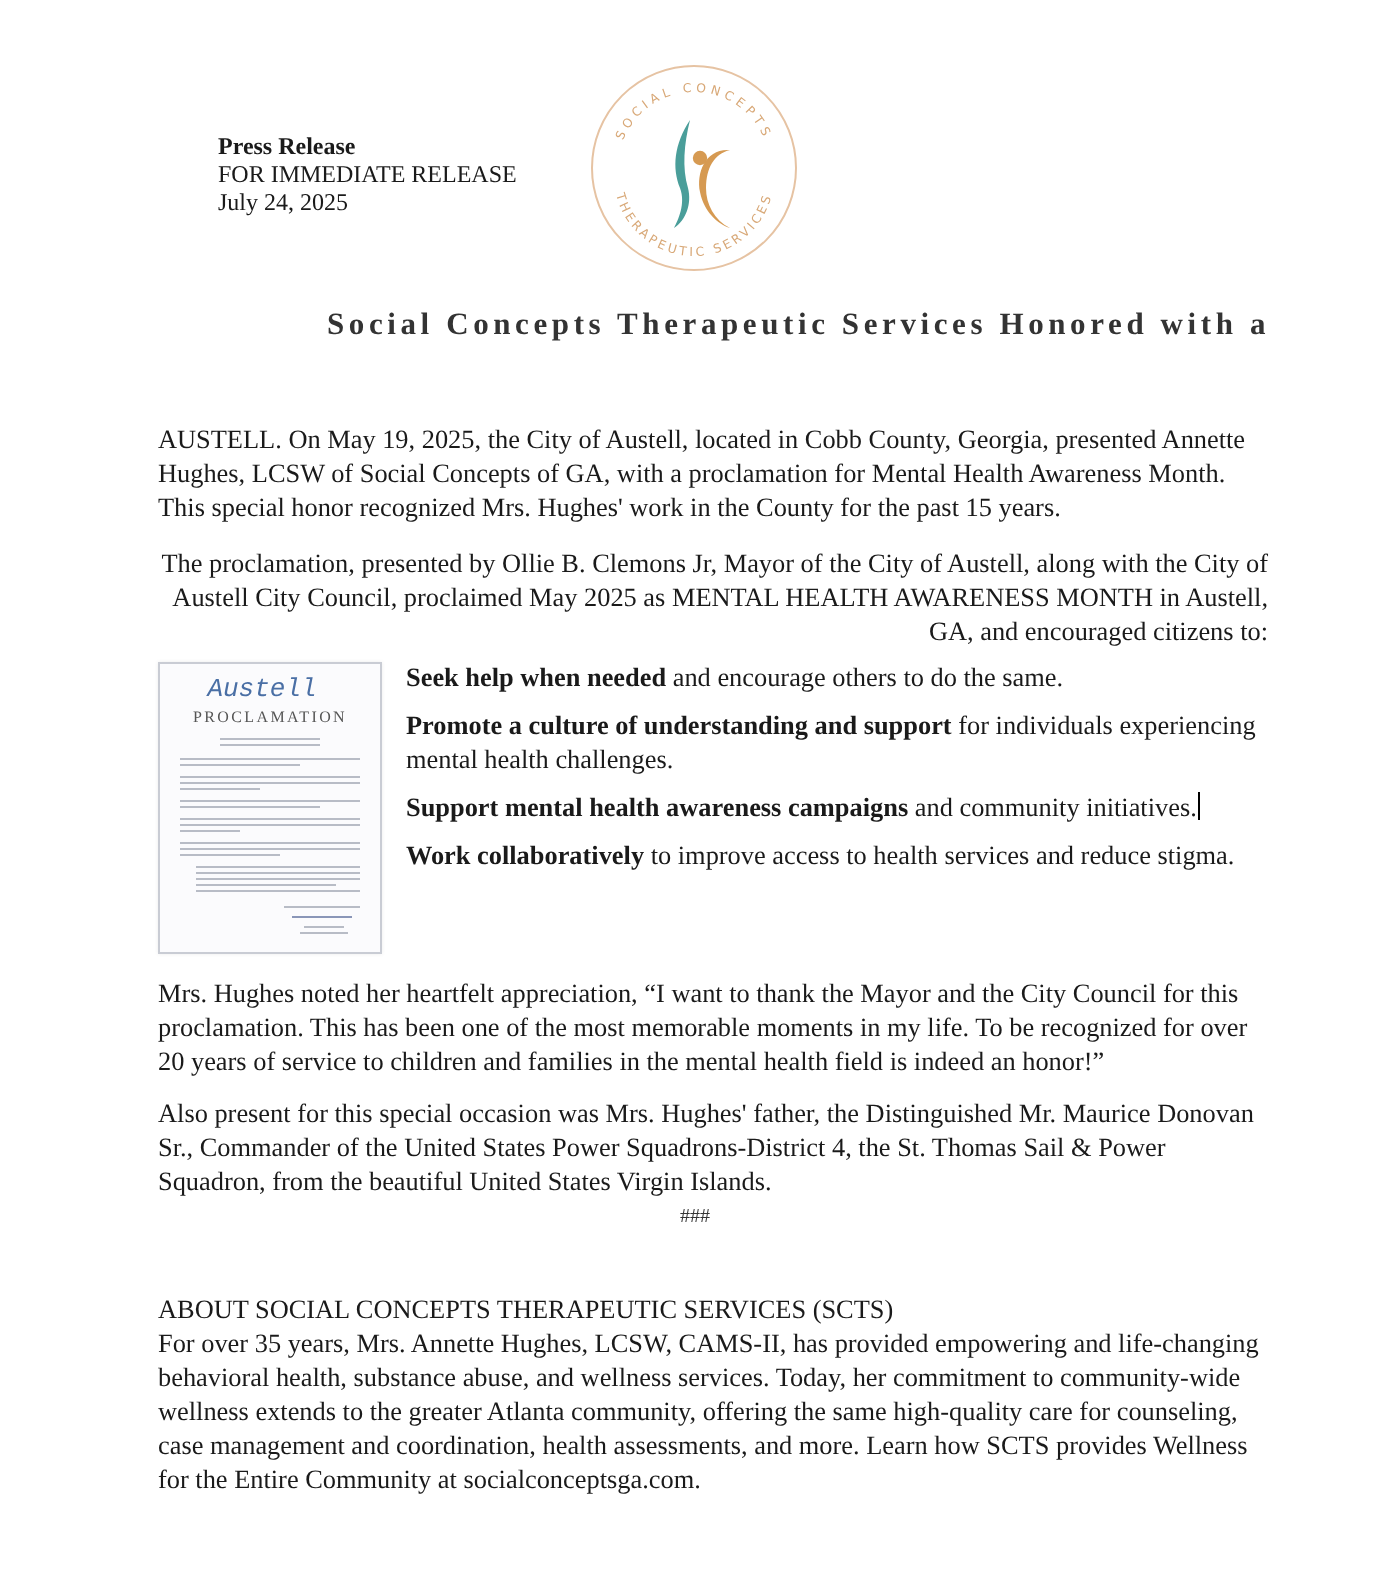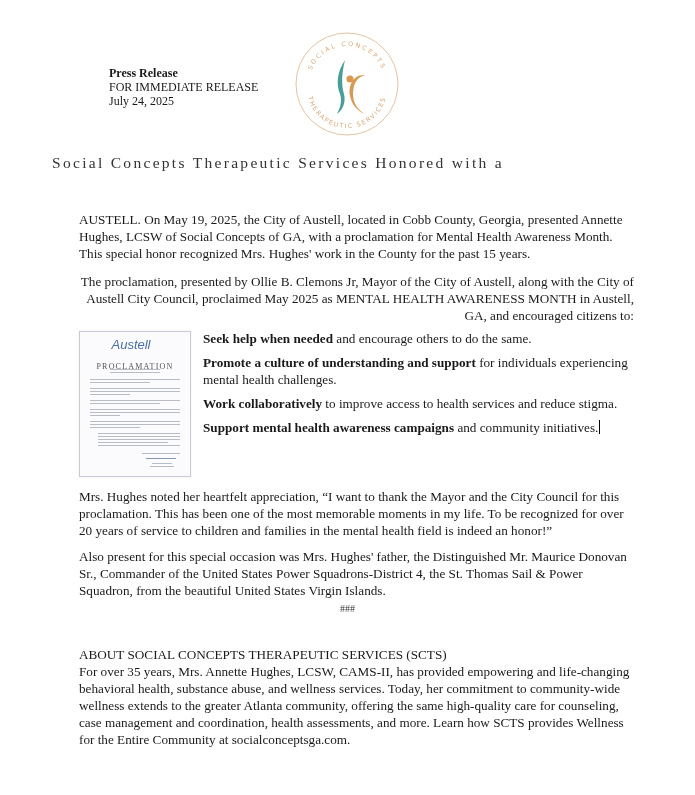--- a/index.html
+++ b/index.html
@@ -40,25 +40,25 @@
   .logo {
     position: absolute;
     left: 293px;
     top: 28px;
     width: 108px;
     height: 108px;
   }
   
   .title {
     position: absolute;
-    left: 52px;
+    left: 60px;
     width: 575px;
     top: 152px;
-    text-align: left;
-    font-weight: normal;
+    text-align: right;
+    font-weight: bold;
     font-size: 15.5px;
     line-height: 22px;
     letter-spacing: 2.3px;
     color: #333333;
   }
   
   .body-text {
     position: absolute;
     left: 79px;
     width: 555px;
@@ -98,31 +98,30 @@
     overflow: hidden;
   }
   .procl-logo {
     position: absolute;
     left: 0; right: 8px;
     top: 5px;
     text-align: center;
     font-style: italic;
     font-size: 13px;
     color: #4a6fa5;
-    font-family: Liberation Sans, sans-serif;
+    font-family: Liberation Mono, monospace;
   }
   .procl-title {
     position: absolute;
     left: 0; right: 0;
     top: 22px;
     text-align: center;
     font-size: 8px;
     letter-spacing: 1.2px;
     color: #555;
-    margin-top: 8px;
   }
   .procl-line {
     position: absolute;
     height: 1px;
     background: #b8bcc6;
   }
   .p3 { top: 488px; }
   .p4 { top: 548px; }
   .hash {
     position: absolute;
@@ -209,22 +208,22 @@
     <div class="procl-line" style="left:18px;width:82px;top:113px;"></div>
     <div class="procl-line" style="left:62px;width:38px;top:121px;"></div>
     <div class="procl-line" style="left:66px;width:30px;top:126px;background:#8a96b8;"></div>
     <div class="procl-line" style="left:72px;width:20px;top:131px;"></div>
     <div class="procl-line" style="left:70px;width:24px;top:134px;"></div>
   </div>
 
   <div class="bullets">
     <div class="bullet-item"><b>Seek help when needed</b><span> and encourage others to do the same.</span></div>
     <div class="bullet-item"><b>Promote a culture of understanding and support</b><span> for individuals experiencing mental health challenges.</span></div>
+    <div class="bullet-item"><b>Support mental health awareness campaigns</b><span> and community initiatives.</span><span class="cursor"></span></div>
     <div class="bullet-item"><b>Work collaboratively</b><span> to improve access to health services and reduce stigma.</span></div>
-    <div class="bullet-item"><b>Support mental health awareness campaigns</b><span> and community initiatives.</span><span class="cursor"></span></div>
   </div>
 
   <div class="body-text p3">Mrs. Hughes noted her heartfelt appreciation, “I want to thank the Mayor and the City Council for this proclamation. This has been one of the most memorable moments in my life. To be recognized for over 20 years of service to children and families in the mental health field is indeed an honor!”</div>
 
   <div class="body-text p4">Also present for this special occasion was Mrs. Hughes' father, the Distinguished Mr. Maurice Donovan Sr., Commander of the United States Power Squadrons-District 4, the St. Thomas Sail &amp; Power Squadron, from the beautiful United States Virgin Islands.</div>
 
   <div class="hash">###</div>
 
   <div class="about-head">ABOUT SOCIAL CONCEPTS THERAPEUTIC SERVICES (SCTS)</div>
   <div class="body-text p5">For over 35 years, Mrs. Annette Hughes, LCSW, CAMS-II, has provided empowering and life-changing behavioral health, substance abuse, and wellness services. Today, her commitment to community-wide wellness extends to the greater Atlanta community, offering the same high-quality care for counseling, case management and coordination, health assessments, and more. Learn how SCTS provides Wellness for the Entire Community at socialconceptsga.com.</div>

